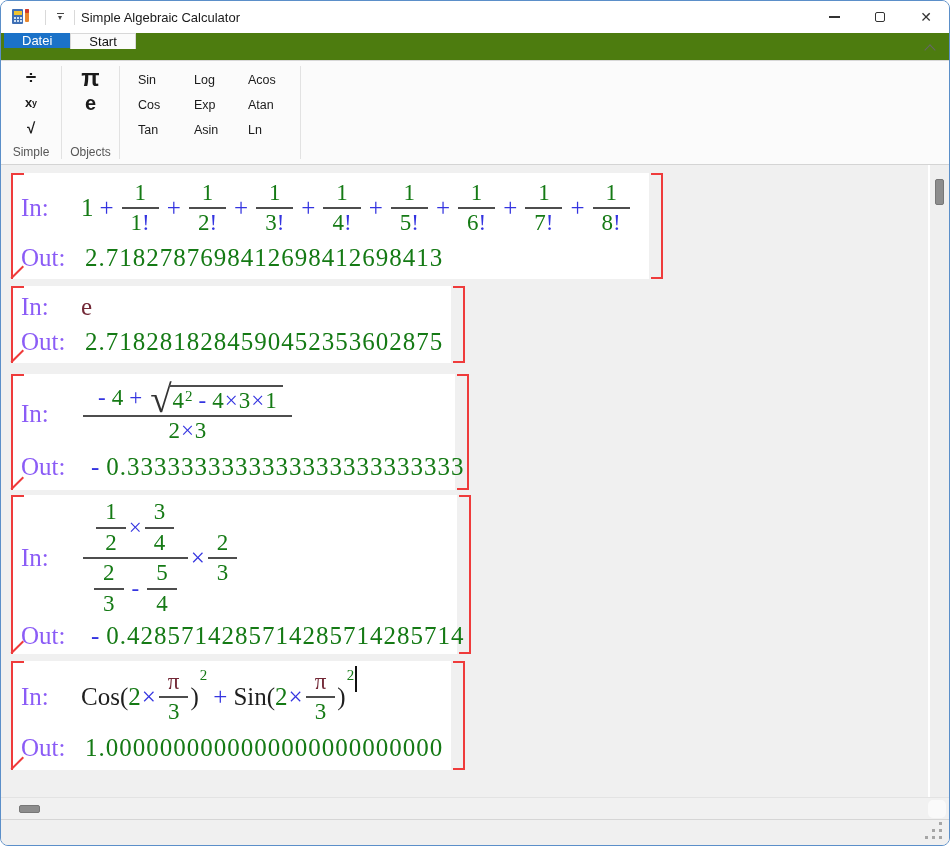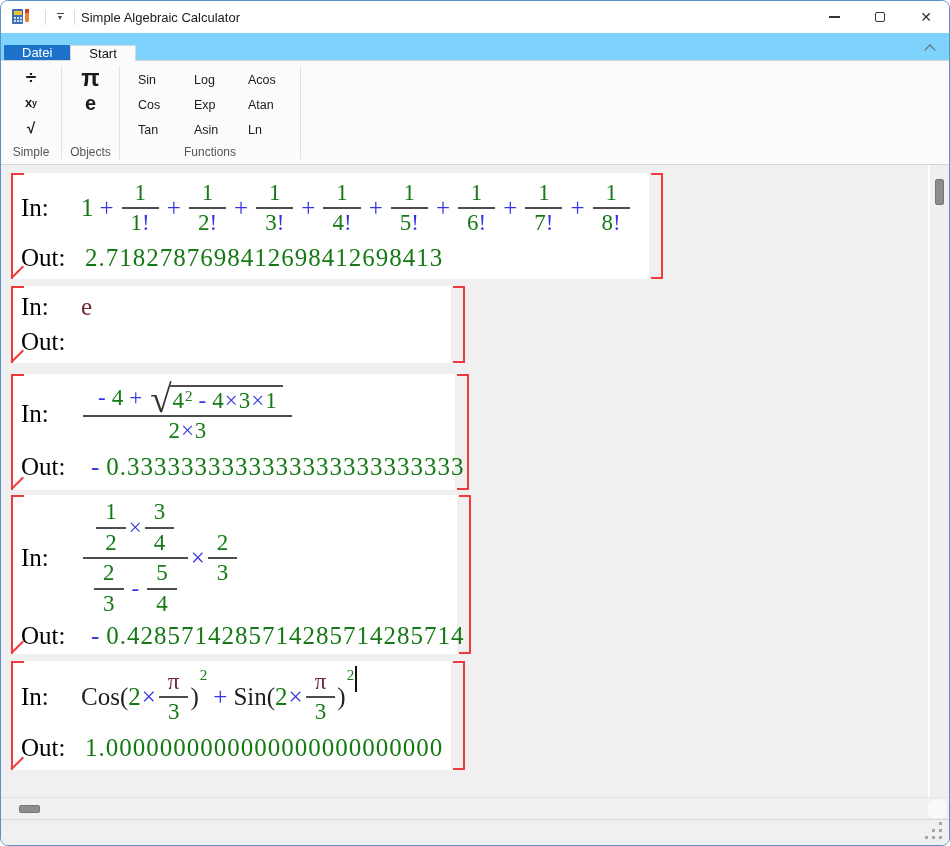--- a/index.html
+++ b/index.html
@@ -21,21 +21,21 @@
   .tb-sep{width:1px;height:15px;background:#d9d9d9;margin:0 6px;}
   .qat-drop{display:flex;flex-direction:column;align-items:center;width:16px;cursor:default;}
   .qat-drop .bar{width:7px;height:1px;background:#444;margin-bottom:1px;}
   .qat-drop .tri{font-size:8px;color:#444;line-height:6px;}
   .tb-title{font-size:13px;color:#1a1a1a;flex:1;white-space:nowrap;}
   .win-btn{width:46px;height:32px;display:flex;align-items:center;justify-content:center;}
   .win-btn .min-glyph{width:11px;height:1.5px;background:#333;}
   .win-btn .max-glyph{width:10px;height:10px;border:1.2px solid #333;border-radius:2px;}
   .win-btn .close-glyph{font-size:14px;color:#333;line-height:14px;}
   
-  .tabrow{height:28px;background:#7dd3fc;border-bottom:1px solid #d8d8d8;display:flex;align-items:flex-end;flex-shrink:0;position:relative;}
+  .tabrow{height:28px;background:#4d7c0f;border-bottom:1px solid #d8d8d8;display:flex;align-items:flex-start;flex-shrink:0;position:relative;}
   .tab{padding:0 18px;display:flex;align-items:center;font-size:13px;}
   .tab.active{background:#1b72c8;color:#ffffff;margin-left:3px;}
   .tab.inactive{background:#fbfbfb;border:1px solid #d8d8d8;border-bottom:none;color:#111;margin-bottom:-1px;}
   .ribbon-collapse{position:absolute;right:14px;top:11px;width:9px;height:9px;}
   .ribbon-collapse::before{content:"";position:absolute;left:0;top:2px;width:7px;height:7px;border-left:1.5px solid #666;border-top:1.5px solid #666;transform:rotate(45deg);}
   
   .ribbon{height:104px;background:#fbfbfb;border-bottom:1px solid #d4d4d4;display:flex;align-items:stretch;flex-shrink:0;}
   .rgroup{display:flex;flex-direction:column;padding-top:4px;}
   .rgroup-body{flex:1;display:flex;flex-direction:column;align-items:center;}
   .rgroup-label{text-align:center;font-size:12px;color:#575757;padding:0 4px 5px;}
@@ -59,21 +59,21 @@
   .vscroll{width:19px;background:#efefef;position:relative;}
   .vscroll .thumb{position:absolute;left:5px;top:14px;width:9px;height:26px;background:#8d8d8d;border:1px solid #777;border-radius:2px;}
   
   .cell{position:absolute;}
   .cell .bg{position:absolute;left:1px;top:0;right:14px;bottom:0;background:#ffffff;}
   .bracket-left{position:absolute;left:0;top:0;bottom:0;width:13px;border-left:2px solid #ef3b3b;border-top:2px solid #ef3b3b;}
   .bracket-left::after{content:"";position:absolute;left:-1px;bottom:0;width:17px;height:2px;background:#ef3b3b;transform:rotate(-45deg);transform-origin:left bottom;}
   .bracket-right{position:absolute;right:0;top:0;bottom:0;width:12px;border-right:2px solid #ef3b3b;border-top:2px solid #ef3b3b;border-bottom:2px solid #ef3b3b;}
   .cell-content{position:absolute;left:1px;top:0;right:14px;bottom:0;display:flex;flex-direction:column;justify-content:space-evenly;padding-left:9px;}
   .io-row{display:flex;align-items:center;}
-  .io-label{font-family:"Liberation Serif",serif;font-size:25px;color:#000000;width:52px;flex-shrink:0;}
+  .io-label{font-family:"Liberation Serif",serif;font-size:25px;color:#8b5cf6;width:52px;flex-shrink:0;}
   .math{font-family:"Liberation Serif",serif;font-size:25px;color:#1f1f1f;display:flex;align-items:center;margin-left:8px;}
   .math.out{letter-spacing:1px;margin-left:12px;}
   .t-num{color:#157a15;}
   .t-op{color:#3434e0;margin:0 6px;}
   .t-op.tight{margin:0 1px;}
   .t-op.bang{margin:0;}
   .t-fn,.t-par{color:#1f1f1f;}
   .t-sym{color:#722836;}
   .t-sup{color:#157a15;font-size:15px;align-self:flex-start;margin:-2px 0 0 1px;}
   .frac{display:inline-flex;flex-direction:column;align-items:stretch;margin:0 2px;font-size:23px;line-height:1.15;}
@@ -157,21 +157,20 @@
           <div class="fnbtn">Log</div>
           <div class="fnbtn">Acos</div>
           <div class="fnbtn">Cos</div>
           <div class="fnbtn">Exp</div>
           <div class="fnbtn">Atan</div>
           <div class="fnbtn">Tan</div>
           <div class="fnbtn">Asin</div>
           <div class="fnbtn">Ln</div>
         </div>
       </div>
-      <div class="rgroup-label">Functions</div>
     </div>
     <div class="rsep"></div>
   </div>
 
   <div class="main">
     <div class="canvas" id="canvas">
         <div class="cell" style="left: 10px; top: 8px; width: 652px; height: 106px;">
           <div class="bg"></div>
           <div class="bracket-left"></div>
           <div class="bracket-right"></div>
@@ -276,20 +275,23 @@
           <div class="bracket-right"></div>
           <div class="cell-content">
             <div class="io-row">
               <span class="io-label">In:</span>
               <span class="math">
                 <span class="tk t-sym">e</span>
               </span>
             </div>
             <div class="io-row">
               <span class="io-label">Out:</span>
+              <span class="math out">
+                <span class="tk t-num">2.7182818284590452353602875</span>
+              </span>
             </div>
           </div>
         </div>
         <div class="cell" style="left: 10px; top: 209px; width: 458px; height: 116px;">
           <div class="bg"></div>
           <div class="bracket-left"></div>
           <div class="bracket-right"></div>
           <div class="cell-content">
             <div class="io-row">
               <span class="io-label">In:</span>

